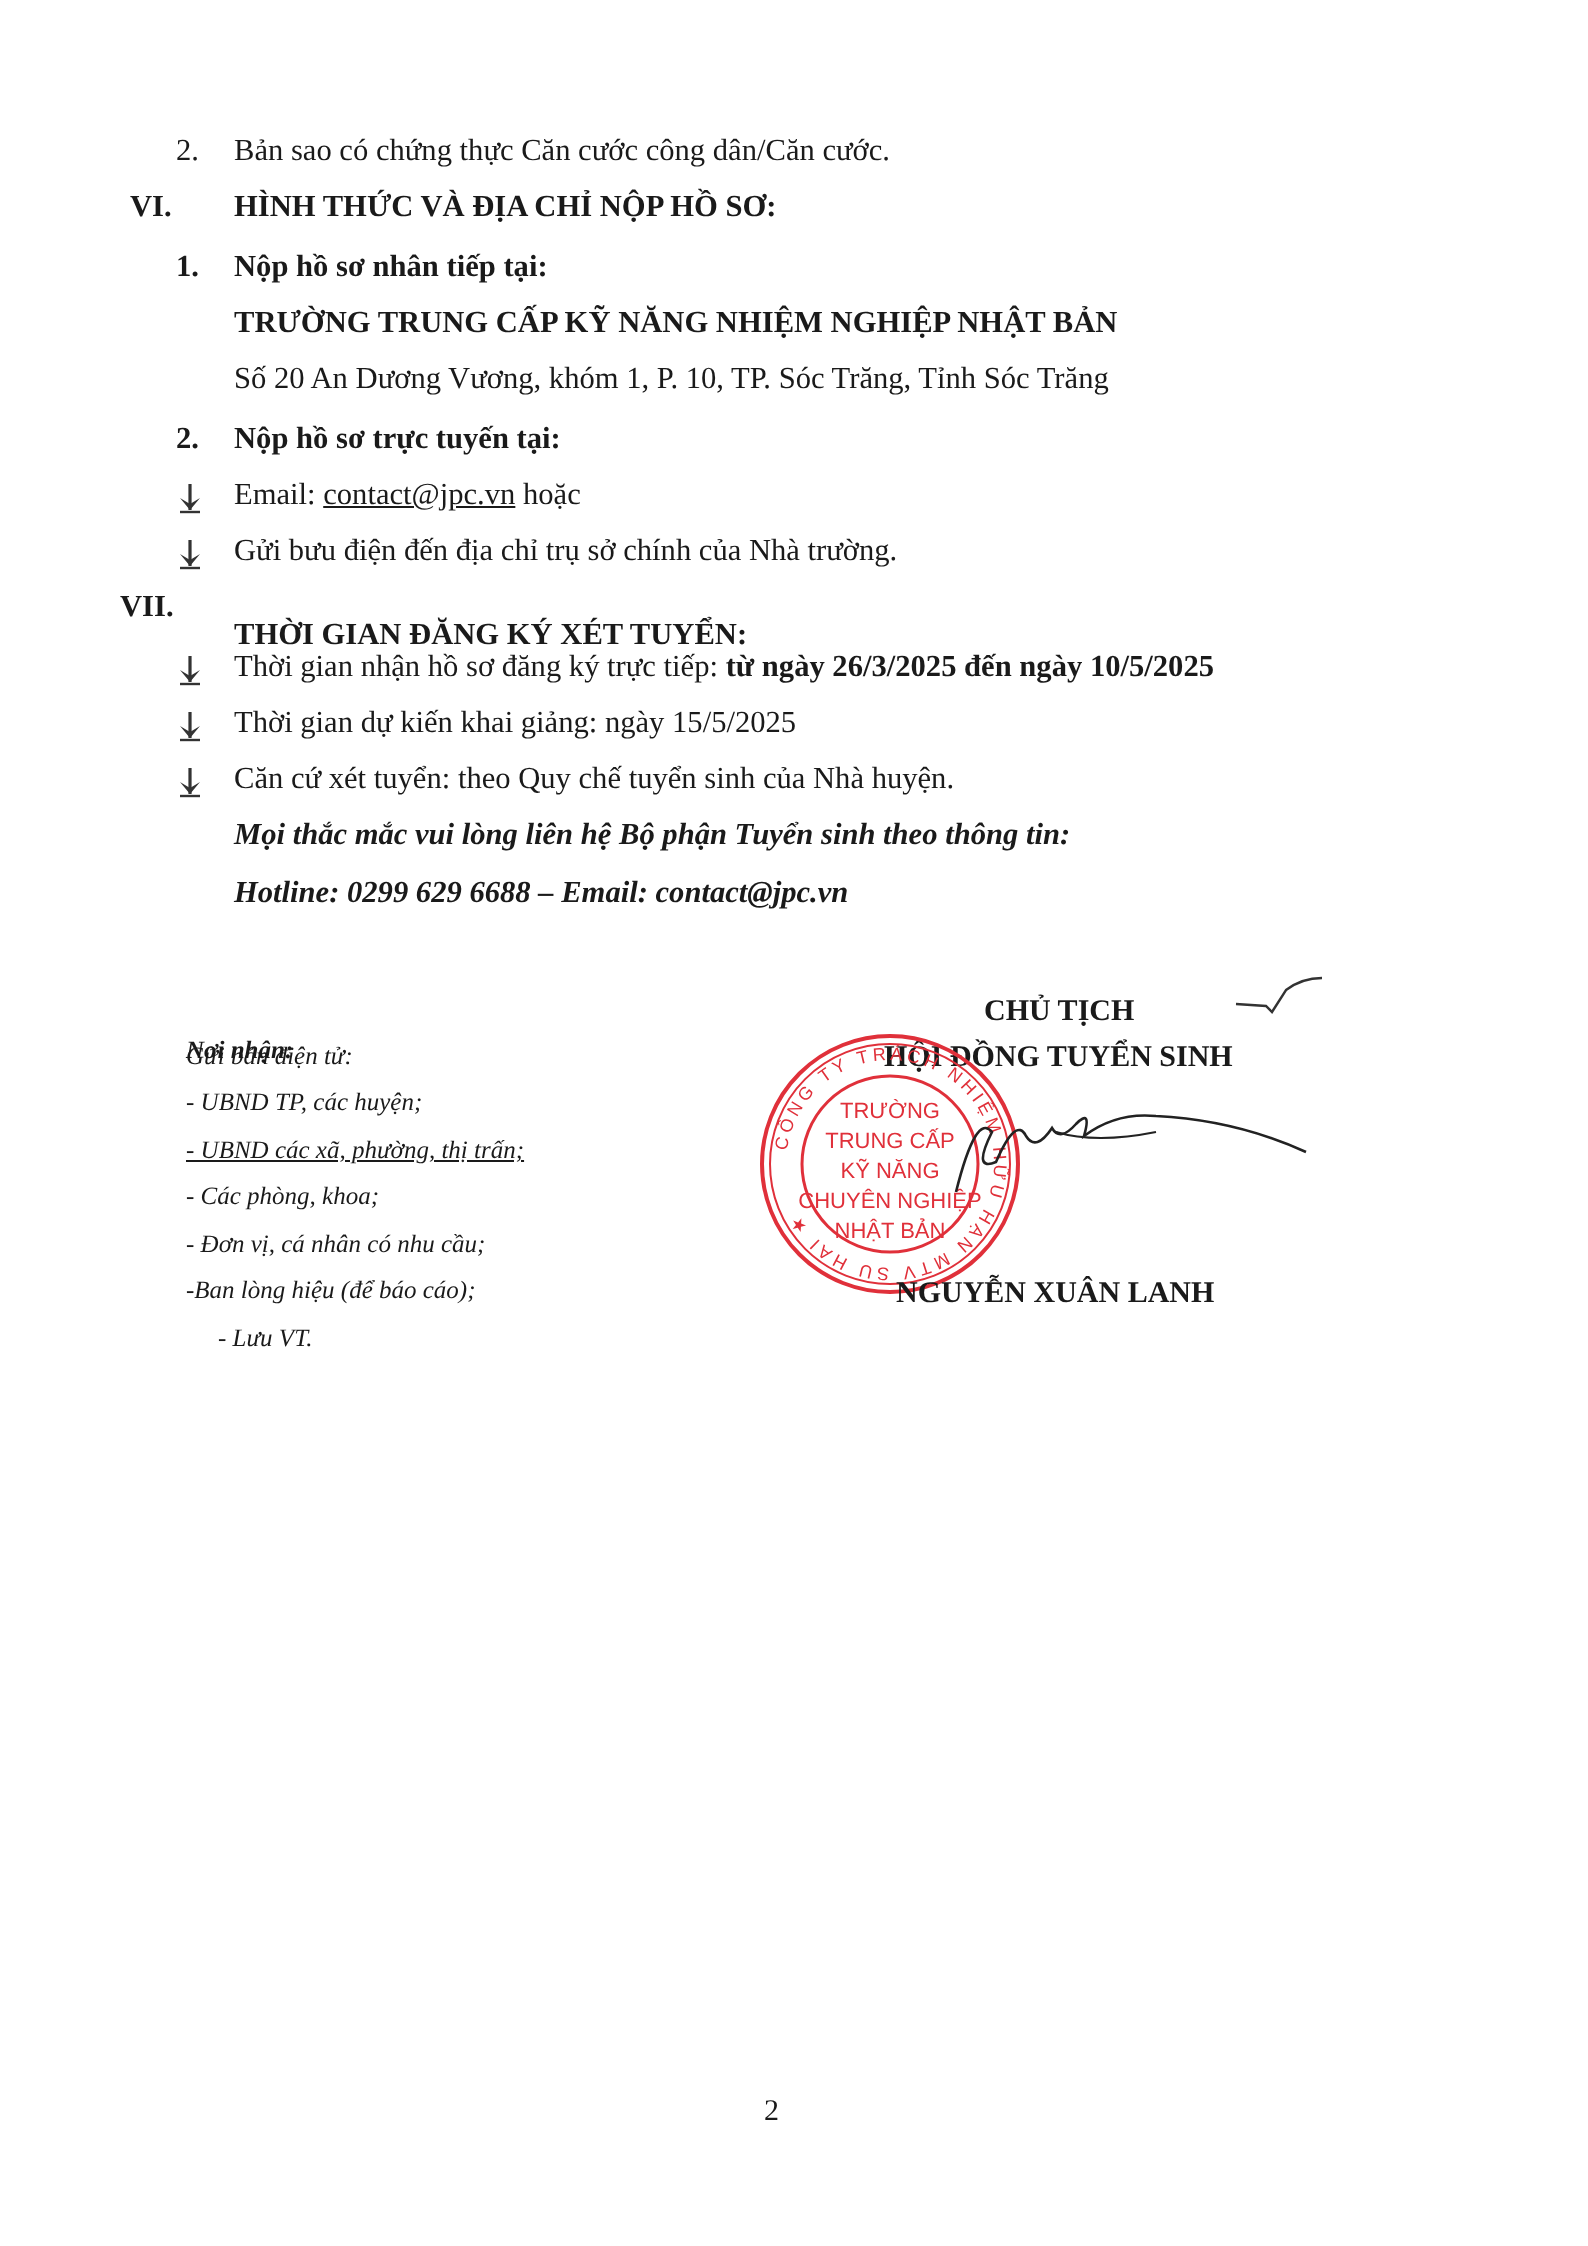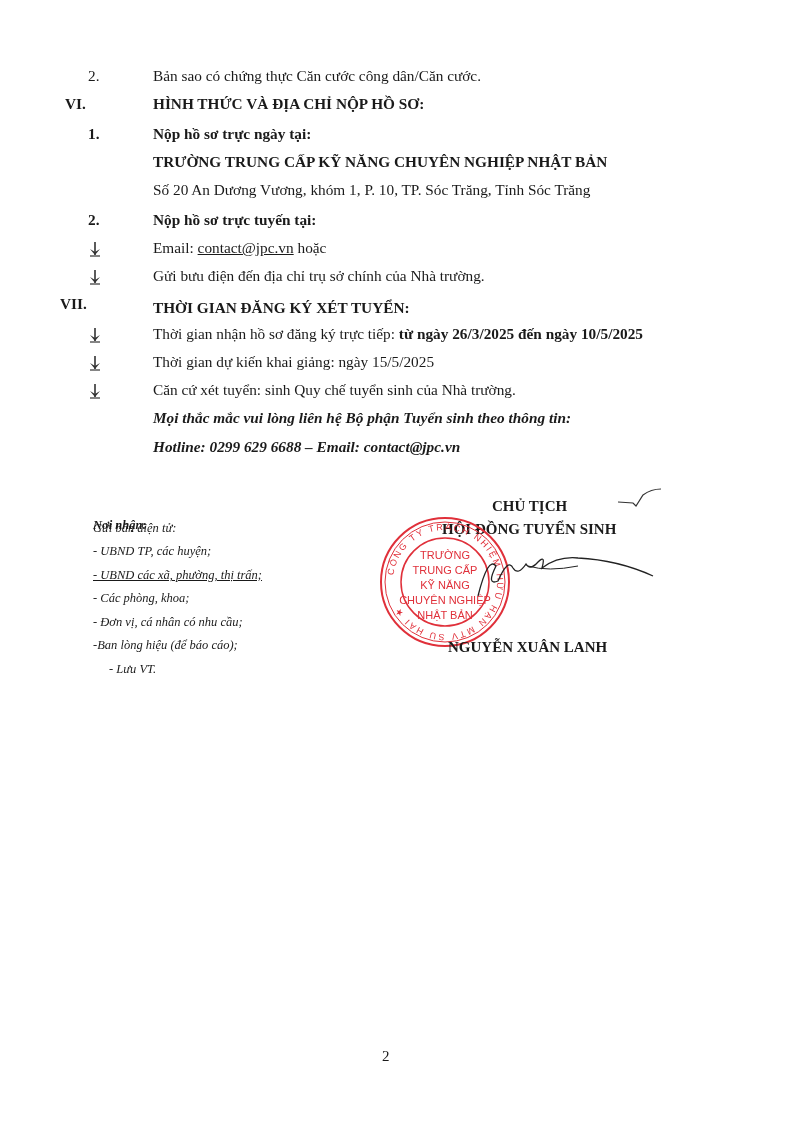--- a/index.html
+++ b/index.html
@@ -1,18 +1,18 @@
 <!DOCTYPE html>
 <html><head>
 <meta charset="utf-8">
 <style>
   html, body { margin: 0; padding: 0; background: #ffffff; }
   body { width: 794px; height: 1123px; position: relative; overflow: hidden;
          font-family: "Liberation Serif", "DejaVu Serif", serif; color: #1a1a1a; }
-  .line { position: absolute; font-size: 15.3px; white-space: nowrap; line-height: 20px; margin-left: 36px; }
+  .line { position: absolute; font-size: 15.3px; white-space: nowrap; line-height: 20px; }
   .num { position: absolute; font-size: 15.3px; line-height: 20px; }
   .b { font-weight: bold; }
   .i { font-style: italic; }
   .u { text-decoration: underline; }
   .roman { position: absolute; font-weight: bold; font-size: 15.3px; line-height: 20px; }
   .bullet { position: absolute; width: 12px; height: 16px; }
   .small { font-size: 12.5px; font-style: italic; position: absolute; line-height: 18px; white-space: nowrap; }
   .sig { position: absolute; font-weight: bold; font-size: 15px; line-height: 20px; white-space: nowrap; }
   .stamp { position: absolute; left: 378px; top: 515px; width: 134px; height: 134px; }
   .pagenum { position: absolute; left: 382px; top: 1048px; font-size: 15px; }
@@ -20,23 +20,23 @@
 </head>
 <body>
 
 <div class="num" style="left:88px;top:66px;">2.</div>
 <div class="line" style="left:117px;top:66px;">Bản sao có chứng thực Căn cước công dân/Căn cước.</div>
 
 <div class="roman" style="left:65px;top:94px;">VI.</div>
 <div class="line b" style="left:117px;top:94px;">HÌNH THỨC VÀ ĐỊA CHỈ NỘP HỒ SƠ:</div>
 
 <div class="num b" style="left:88px;top:124px;">1.</div>
-<div class="line b" style="left:117px;top:124px;">Nộp hồ sơ trực ngày tại:</div>
+<div class="line b" style="left:117px;top:124px;">Nộp hồ sơ nhân tiếp tại:</div>
 
-<div class="line b" style="left:117px;top:152px;">TRƯỜNG TRUNG CẤP KỸ NĂNG CHUYÊN NGHIỆP NHẬT BẢN</div>
+<div class="line b" style="left:117px;top:152px;">TRƯỜNG TRUNG CẤP KỸ NĂNG NHIỆM NGHIỆP NHẬT BẢN</div>
 <div class="line" style="left:117px;top:180px;">Số 20 An Dương Vương, khóm 1, P. 10, TP. Sóc Trăng, Tỉnh Sóc Trăng</div>
 
 <div class="num b" style="left:88px;top:210px;">2.</div>
 <div class="line b" style="left:117px;top:210px;">Nộp hồ sơ trực tuyến tại:</div>
 
 <svg class="bullet" style="left:89px;top:241px;" viewBox="0 0 12 16">
   <line x1="6" y1="1" x2="6" y2="14" stroke="#333" stroke-width="1.6"></line>
   <path d="M1 8 L6 14 L11 8 L6 11 Z" fill="#333"></path>
   <line x1="1" y1="15" x2="11" y2="15" stroke="#333" stroke-width="1.2"></line>
 </svg>
@@ -45,21 +45,21 @@
 </div>
 
 <svg class="bullet" style="left:89px;top:269px;" viewBox="0 0 12 16">
   <line x1="6" y1="1" x2="6" y2="14" stroke="#333" stroke-width="1.6"></line>
   <path d="M1 8 L6 14 L11 8 L6 11 Z" fill="#333"></path>
   <line x1="1" y1="15" x2="11" y2="15" stroke="#333" stroke-width="1.2"></line>
 </svg>
 <div class="line" style="left:117px;top:266px;">Gửi bưu điện đến địa chỉ trụ sở chính của Nhà trường.</div>
 
 <div class="roman" style="left:60px;top:294px;">VII.</div>
-<div class="line b" style="left:117px;top:298px;text-align:right;">THỜI GIAN ĐĂNG KÝ XÉT TUYỂN:</div>
+<div class="line b" style="left:117px;top:308px;text-align:right;">THỜI GIAN ĐĂNG KÝ XÉT TUYỂN:</div>
 
 <svg class="bullet" style="left:89px;top:327px;" viewBox="0 0 12 16">
   <line x1="6" y1="1" x2="6" y2="14" stroke="#333" stroke-width="1.6"></line>
   <path d="M1 8 L6 14 L11 8 L6 11 Z" fill="#333"></path>
   <line x1="1" y1="15" x2="11" y2="15" stroke="#333" stroke-width="1.2"></line>
 </svg>
 <div class="line" style="left:117px;top:324px;">
   <span>Thời gian nhận hồ sơ đăng ký trực tiếp: </span><span class="b">từ ngày 26/3/2025 đến ngày 10/5/2025</span>
 </div>
 
@@ -68,21 +68,21 @@
   <path d="M1 8 L6 14 L11 8 L6 11 Z" fill="#333"></path>
   <line x1="1" y1="15" x2="11" y2="15" stroke="#333" stroke-width="1.2"></line>
 </svg>
 <div class="line" style="left:117px;top:352px;">Thời gian dự kiến khai giảng: ngày 15/5/2025</div>
 
 <svg class="bullet" style="left:89px;top:383px;" viewBox="0 0 12 16">
   <line x1="6" y1="1" x2="6" y2="14" stroke="#333" stroke-width="1.6"></line>
   <path d="M1 8 L6 14 L11 8 L6 11 Z" fill="#333"></path>
   <line x1="1" y1="15" x2="11" y2="15" stroke="#333" stroke-width="1.2"></line>
 </svg>
-<div class="line" style="left:117px;top:380px;">Căn cứ xét tuyển: sinh Quy chế tuyển sinh của Nhà trường.</div>
+<div class="line" style="left:117px;top:380px;">Căn cứ xét tuyển: theo Quy chế tuyển sinh của Nhà huyện.</div>
 
 <div class="line b i" style="left:117px;top:408px;">Mọi thắc mắc vui lòng liên hệ Bộ phận Tuyển sinh theo thông tin:</div>
 <div class="line b i" style="left:117px;top:437px;">Hotline: 0299 629 6688 – Email: contact@jpc.vn</div>
 
 <div class="small b" style="left:93px;top:496px;margin-top:20px;">Nơi nhận:</div>
 <div class="small" style="left:93px;top:519px;">Gửi bản điện tử:</div>
 <div class="small" style="left:93px;top:542px;">- UBND TP, các huyện;</div>
 <div class="small" style="left:93px;top:566px;text-decoration:underline;">- UBND các xã, phường, thị trấn;</div>
 <div class="small" style="left:93px;top:589px;">- Các phòng, khoa;</div>
 <div class="small" style="left:93px;top:613px;">- Đơn vị, cá nhân có nhu cầu;</div>

